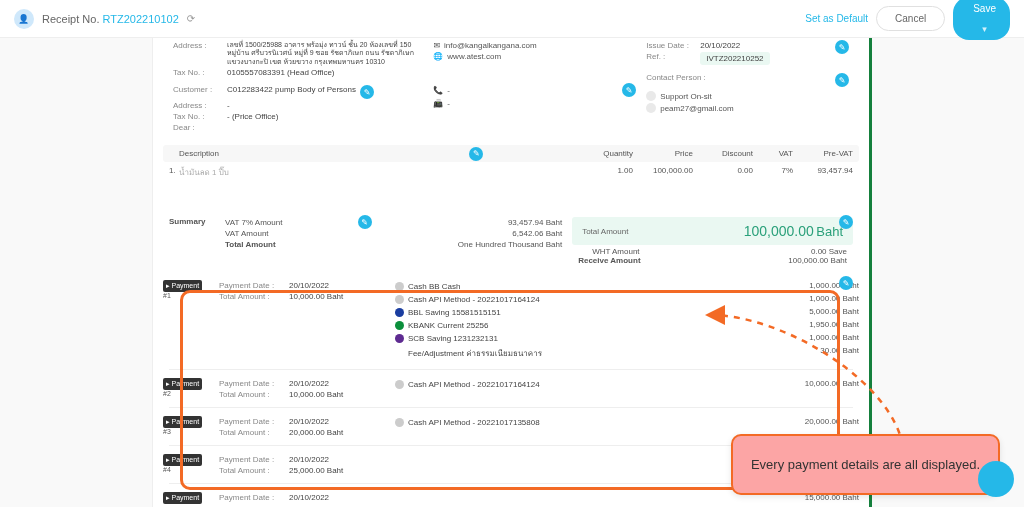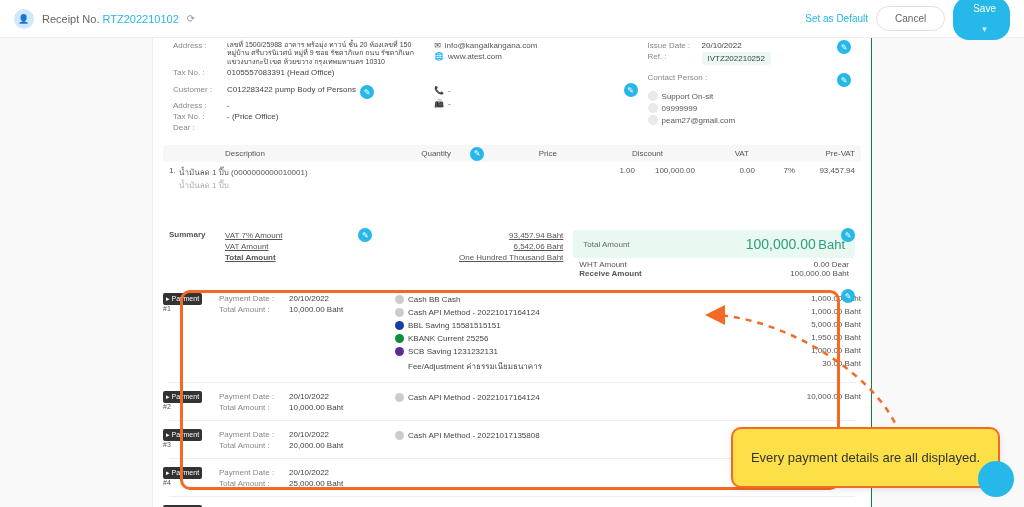--- a/index.html
+++ b/index.html
@@ -44,21 +44,21 @@
     .btn-save .caret { font-size: 9px; opacity: .8; }
 
     .page {
       background: #fff;
       width: 720px;
       margin: 0 auto;
       padding: 0 10px 40px 10px;
       height: calc(100% - 38px);
       overflow: hidden;
       border-left: 1px solid #eee;
-      border-right: 1px solid #15803d;
+      border-right: 3px solid #15803d;
     }
     .content {
       max-width: 700px;
       margin: 0 auto;
     }
     .edit-circle {
       width: 14px; height: 14px; border-radius: 50%; background:#25b8e8; color:#fff;
       display:flex; align-items:center; justify-content:center; font-size:8px; flex-shrink:0;
     }
     .header-block { display:flex; gap: 10px; padding: 2px 10px 6px 10px; }
@@ -117,22 +117,22 @@
     .highlight-box {
       position:absolute;
       border:3px solid #f36a25;
       border-radius:10px;
       pointer-events:none;
       left:180px; top:290px; width:660px; height:200px;
       box-shadow: 0 0 0 rgba(0,0,0,0);
     }
     .callout {
       position:absolute;
-      right:24px; bottom:19px;
-      background:#fde047;
+      right:24px; bottom:12px;
+      background:#fca5a5;
       border:2px solid #f36a25;
       border-radius:10px;
       padding:21px 18px;
       font-size:13px;
       color:#333;
       box-shadow:0 2px 6px rgba(0,0,0,0.1);
     }
     .arrow-svg{
       position:absolute;
       left:700px; top:305px;
@@ -242,59 +242,54 @@
             <span class="k" style="font-weight:500;">Contact Person :</span>
           <span class="edit-circle">✎</span>
           </div>
         <div class="contact-list">
           <div class="contact-item">
               <span class="ci-icon"></span>
               <span>Support On-sit</span>
             </div>
           <div class="contact-item">
               <span class="ci-icon"></span>
-              <span>09999999</span>
-            </div>
-          <div class="contact-item">
-              <span class="ci-icon"></span>
               <span>peam27@gmail.com</span>
             </div>
         </div>
       </div>
     </div>
 
-    <div class="desc-head" style="position:relative;gap:46px;">
+    <div class="desc-head" style="position:relative;">
       <span class="c0"></span>
       <span class="c-desc">Description</span>
       <span class="edit-circle" style="position:absolute;left:44%;">✎</span>
       <span class="cnum">Quantity</span>
       <span class="cnum">Price</span>
       <span class="cnum">Discount</span>
       <span class="cnum" style="width:40px;">VAT</span>
       <span class="cnum">Pre-VAT</span>
     </div>
     <div class="desc-row">
       <span class="c0">1.</span>
       <span class="c-desc">
-        <div>น้ำมันลด 1 ปี๊บ (0000000000010001)</div>
         <div class="muted">น้ำมันลด 1 ปี๊บ</div>
       </span>
       <span class="cnum">1.00</span>
       <span class="cnum">100,000.00</span>
       <span class="cnum">0.00</span>
       <span class="cnum" style="width:40px;">7%</span>
       <span class="cnum">93,457.94</span>
     </div>
 
     <div class="summary">
       <div class="summary-left">
         <span class="edit-circle edit-abs" style="right:auto;left:48%;">✎</span>
         <div style="display:flex;gap:8px;">
           <span class="section-label">Summary</span>
-          <div style="flex:1;text-decoration:underline;">
+          <div style="flex:1;">
             <div class="sum-row">
                 <span>VAT 7% Amount</span>
                 <span>93,457.94 Baht</span>
               </div>
             <div class="sum-row">
                 <span>VAT Amount</span>
                 <span>6,542.06 Baht</span>
               </div>
             <div class="sum-row">
                 <span style="font-weight:600;">Total Amount</span>
@@ -303,23 +298,23 @@
           </div>
         </div>
       </div>
       <div class="summary-right">
         <span class="edit-circle edit-abs">✎</span>
         <div class="total-box">
           <span style="font-size:8px;color:#666;">Total Amount</span>
           <span><span class="total-amt">100,000.00</span>
           <span style="font-size:13px;color:#2aa07a;">Baht</span></span>
         </div>
-        <div class="sum-row" style="padding:2px 6px 0;">
+        <div class="sum-row" style="padding:2px 6px 0;margin-left:14px;">
             <span>WHT Amount</span>
-            <span>0.00 Dear</span>
+            <span>0.00 Save</span>
           </div>
         <div class="sum-row" style="padding:0 6px;">
             <span style="font-weight:600;">Receive Amount</span>
             <span>100,000.00 Baht</span>
           </div>
       </div>
     </div>
 
     <div class="payments-wrap" id="payments-container">
         <div class="pay-block">

